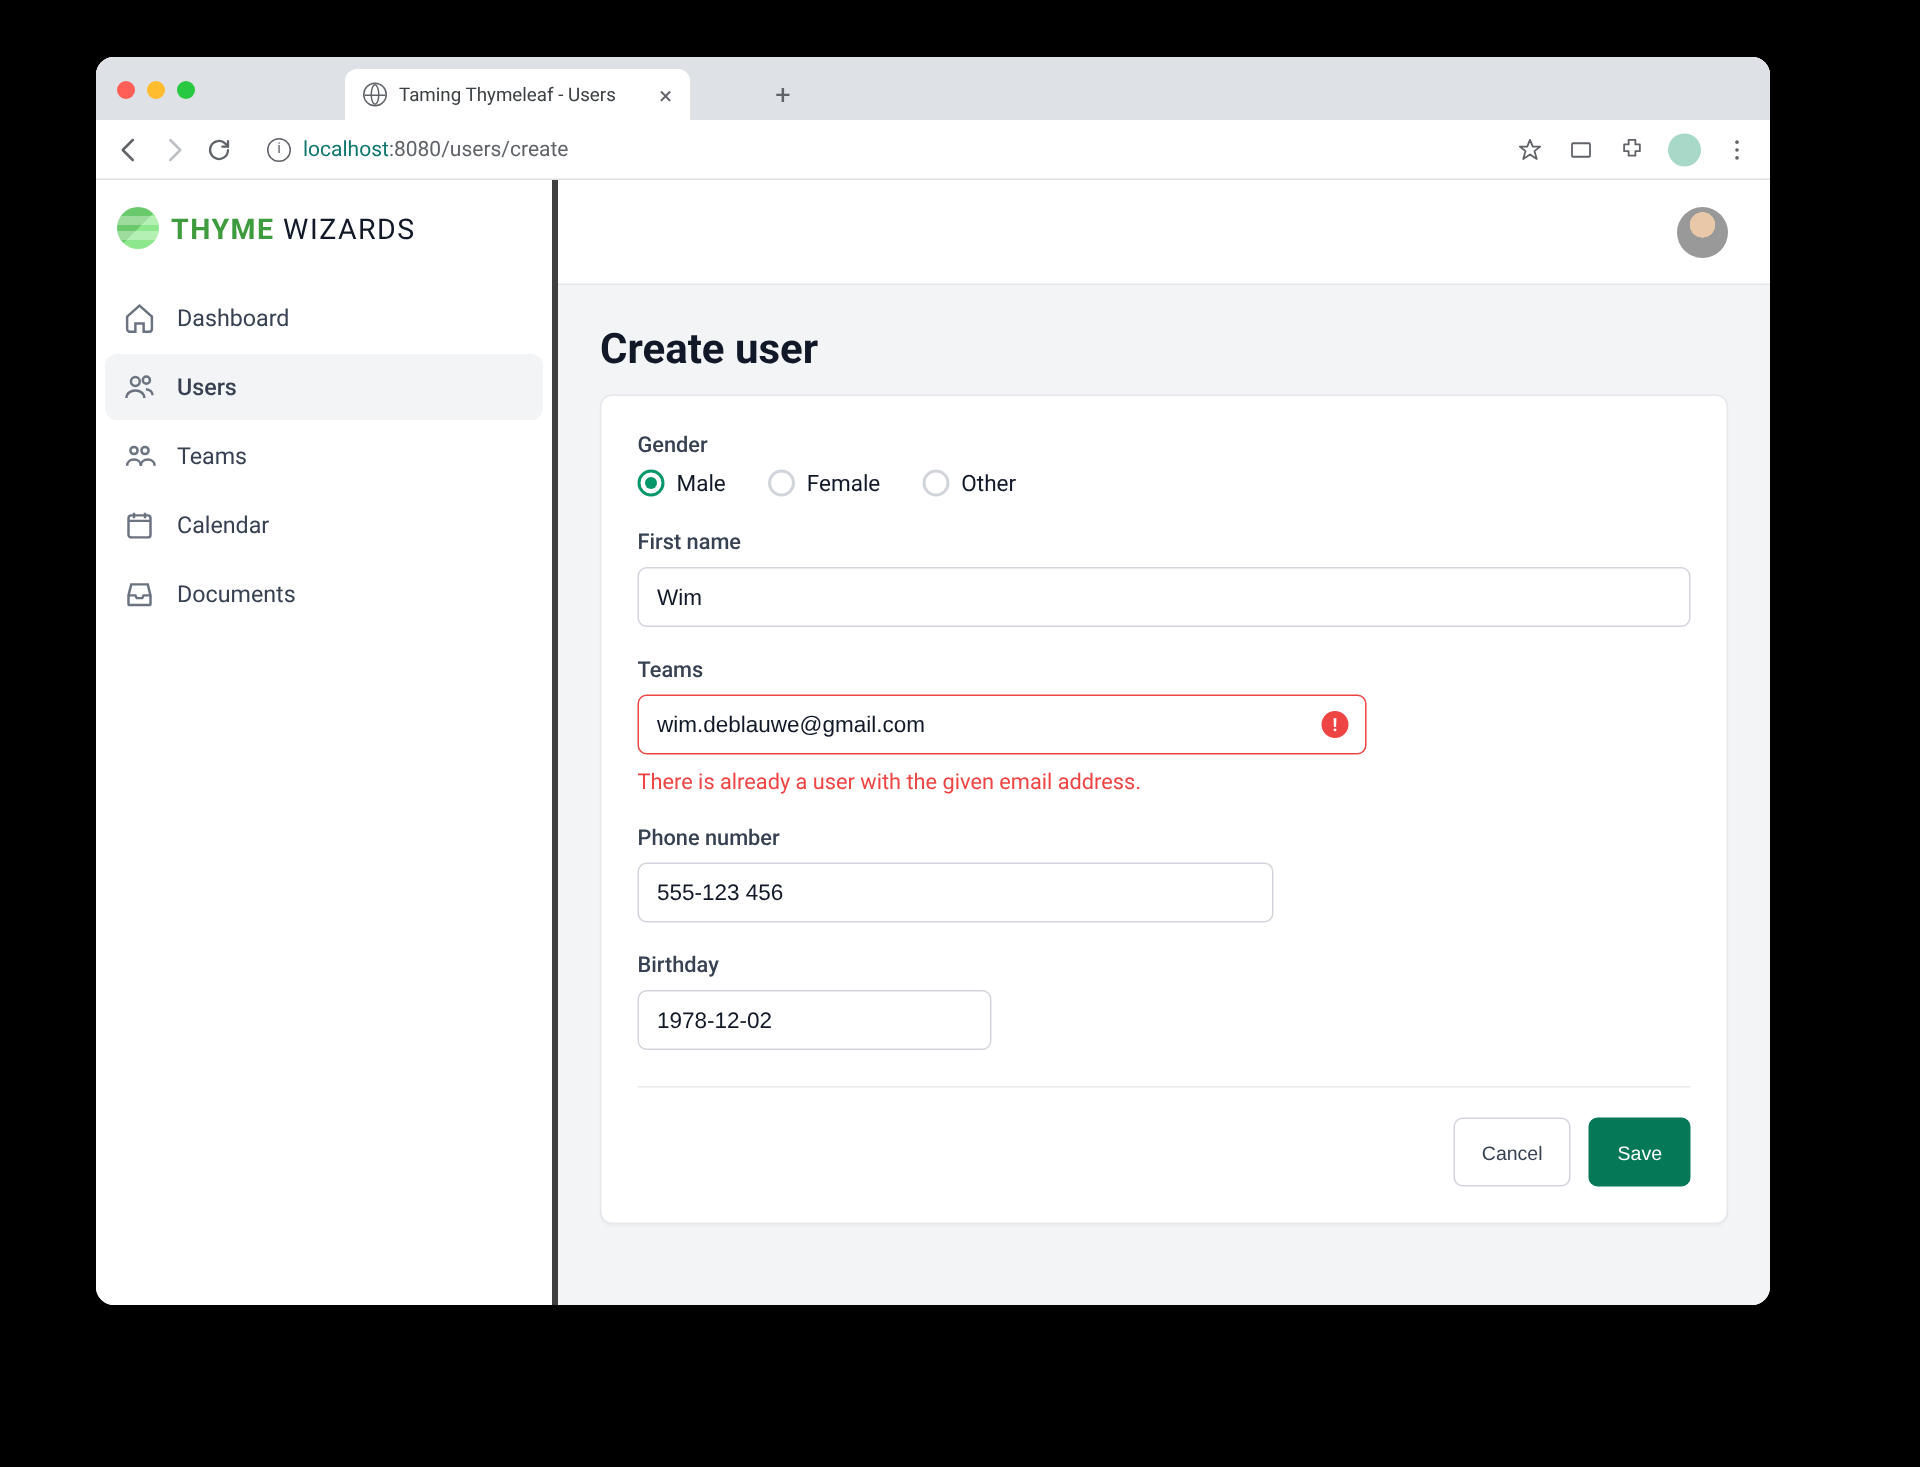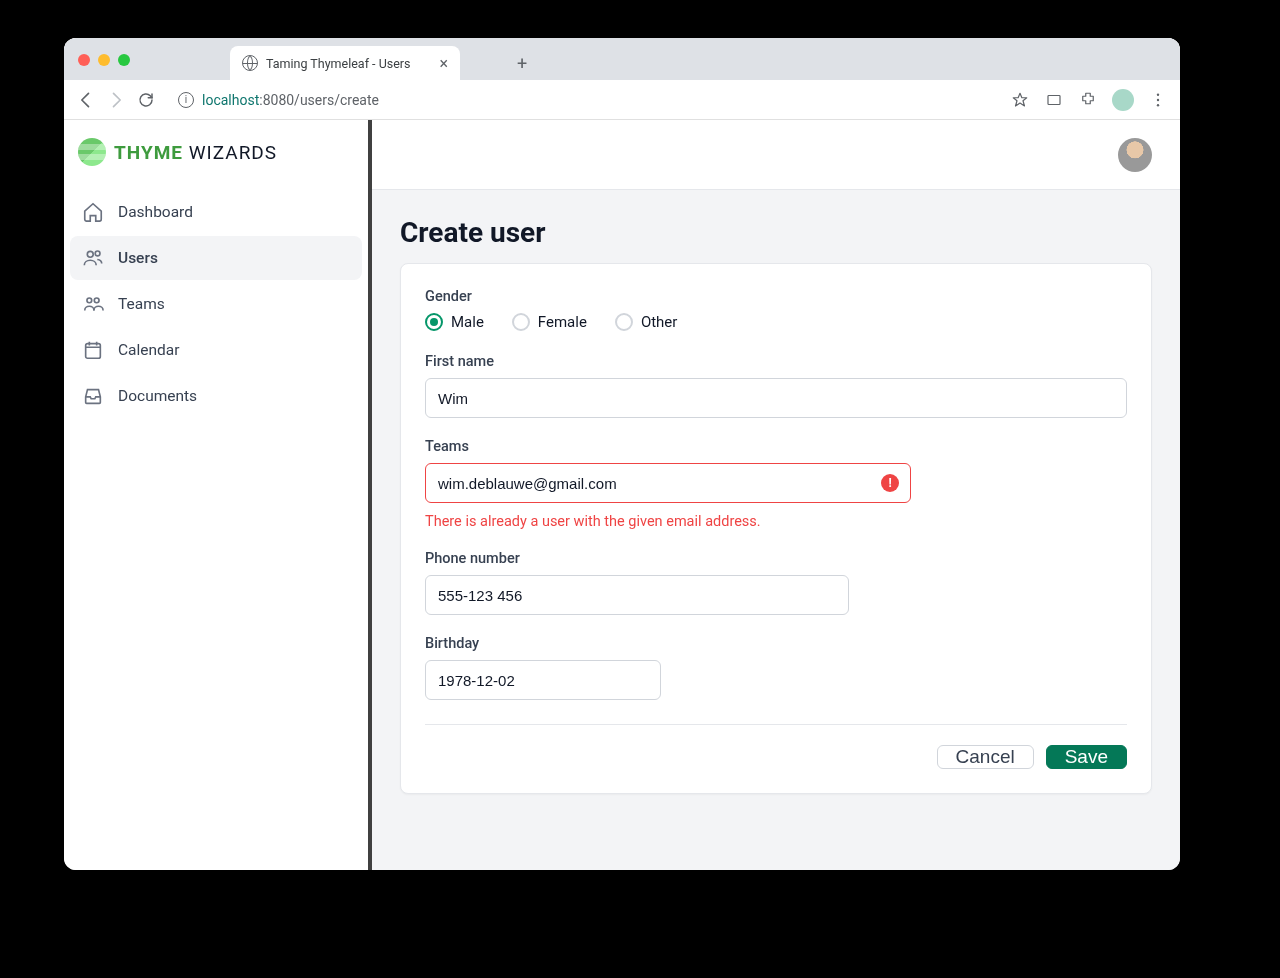--- a/index.html
+++ b/index.html
@@ -204,21 +204,21 @@
   .error-icon {
     position:absolute; right:12px; top:50%; transform:translateY(-50%);
     width:18px;height:18px;border-radius:50%;background:#ef4444;color:#fff;
     display:flex;align-items:center;justify-content:center;font-size:12px;font-weight:700;
   }
   .error-msg { color:#ef4444; font-size:14.5px; margin-top:10px;}
   .half { max-width:486px;}
   .divider { height:1px;background:#e5e7eb;margin:24px 0 20px 0;}
   .actions { display:flex;justify-content:flex-end;gap:12px;}
   .btn {
-    height:24px; padding:0 18px;border-radius:6px;font-size:19px;font-weight:500;cursor:pointer;
+    height:46px; padding:0 18px;border-radius:6px;font-size:13px;font-weight:500;cursor:pointer;
     display:flex;align-items:center;
   }
   .btn-cancel { background:#fff;border:1px solid #d1d5db;color:#374151;}
   .btn-save { background:#047857;border:1px solid #047857;color:#fff;}
 </style>
 </head>
 <body>
 
 <div class="window">
 

